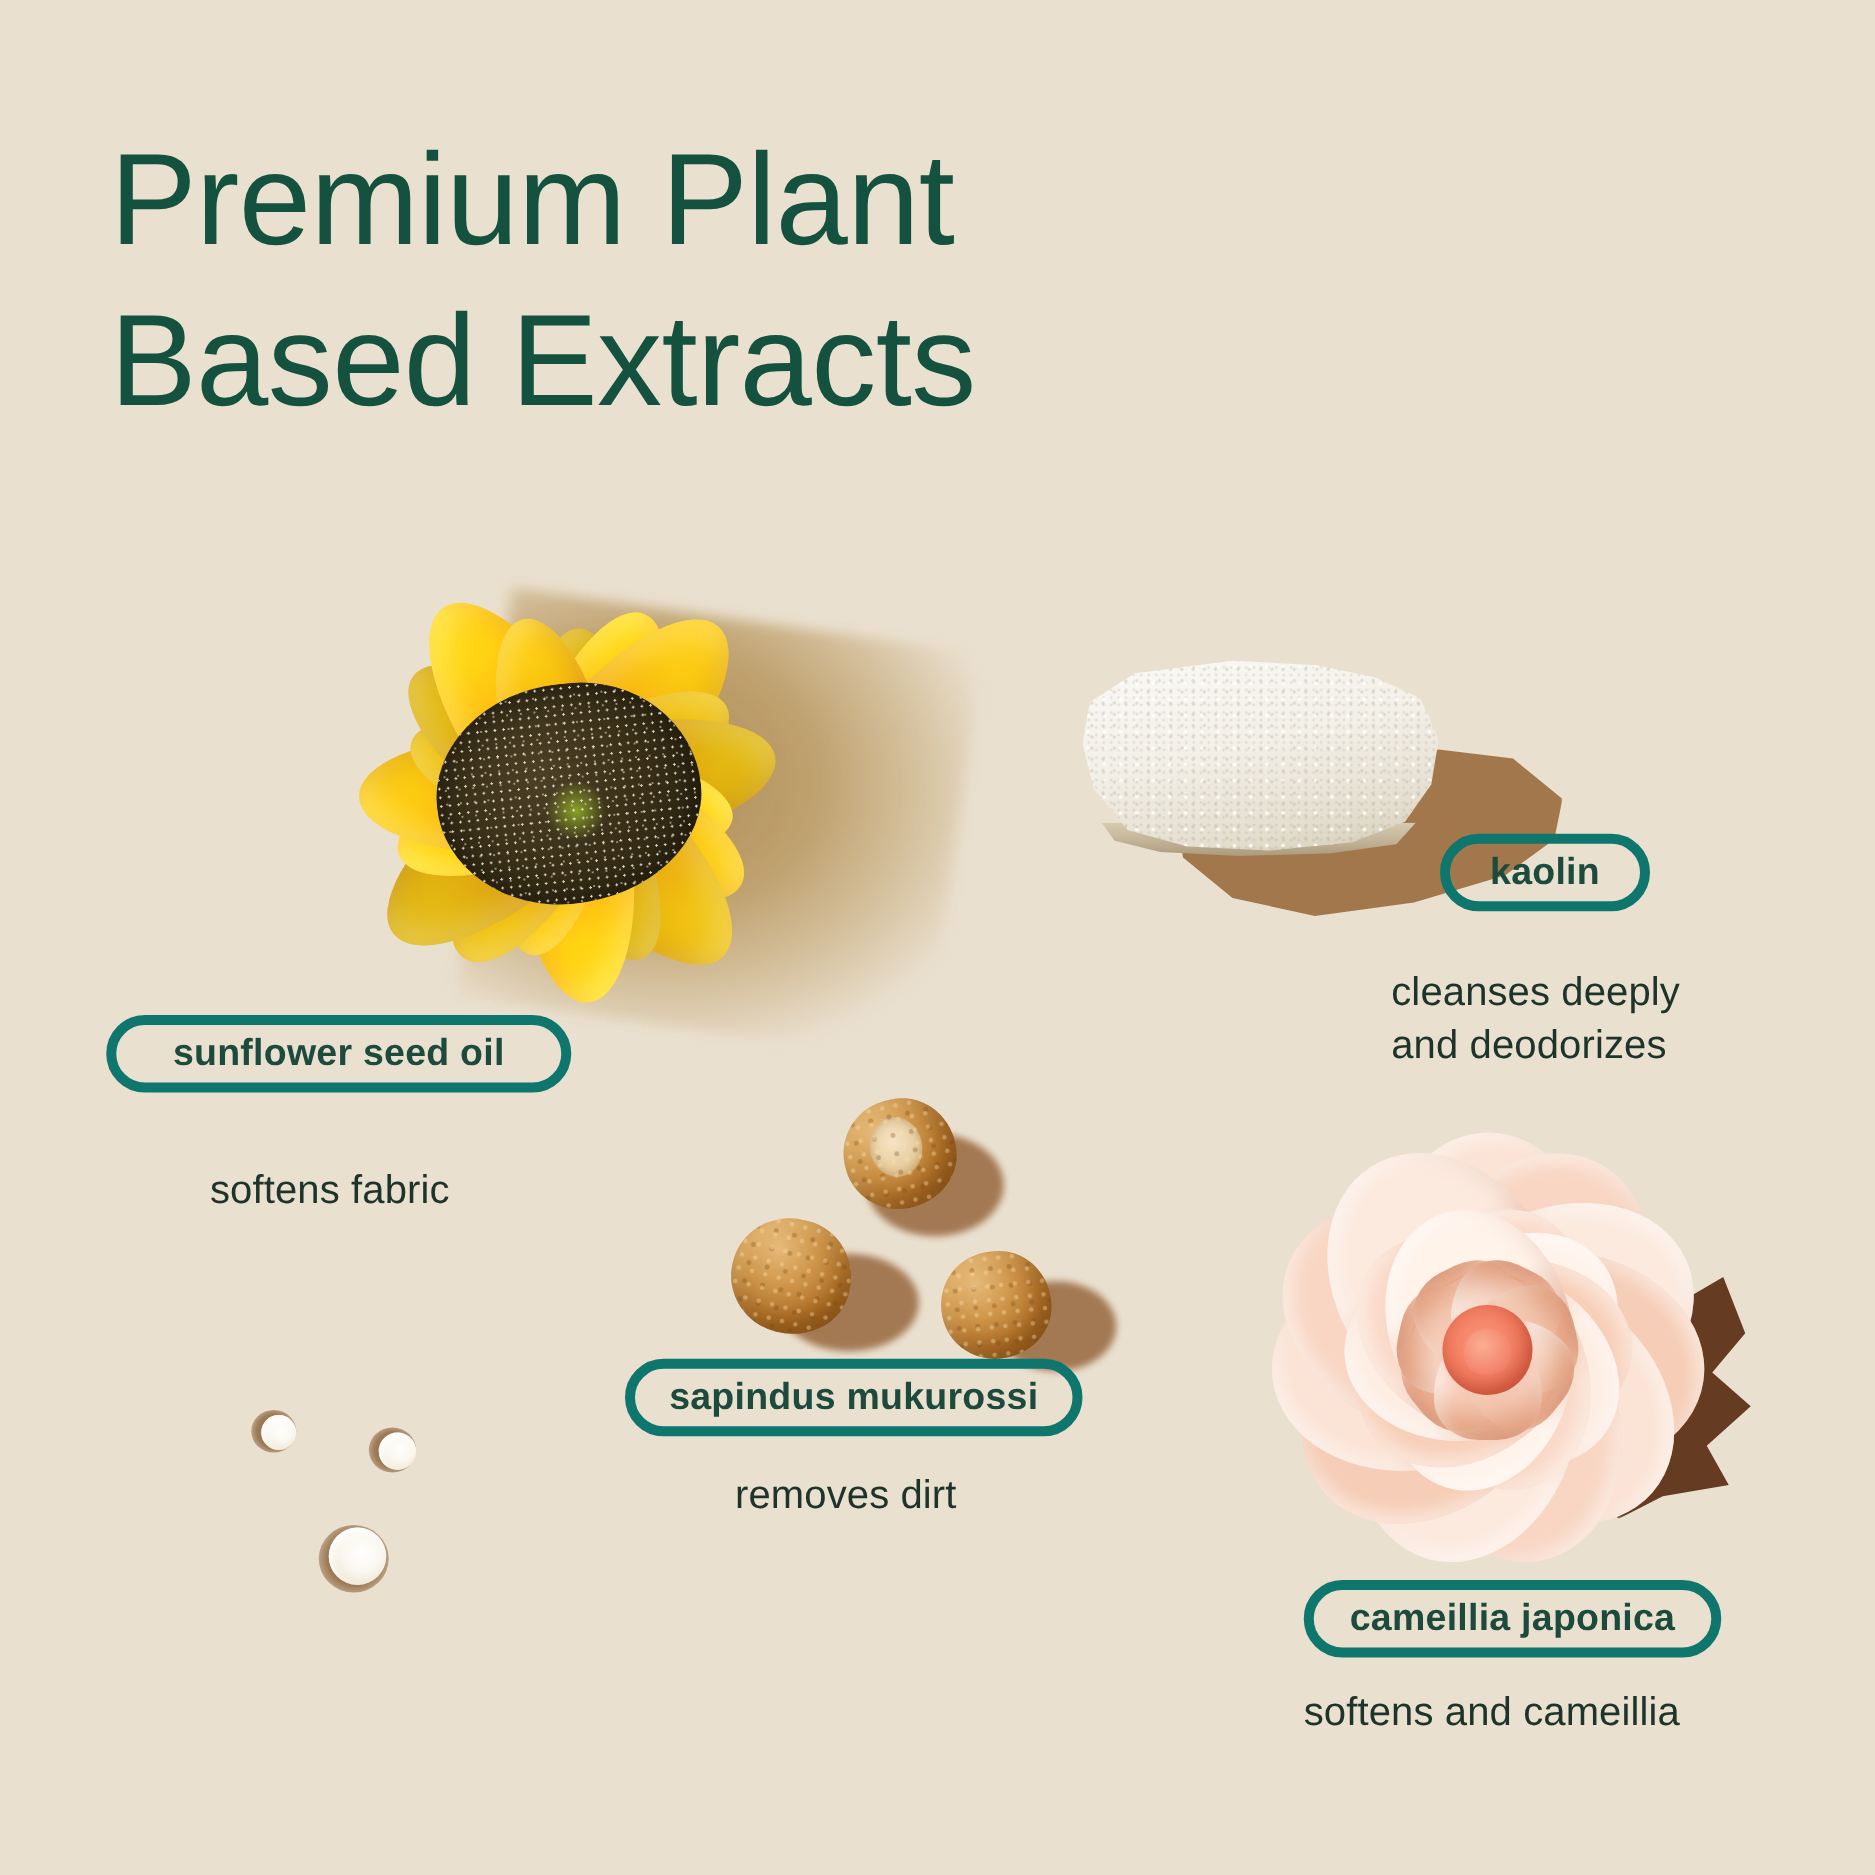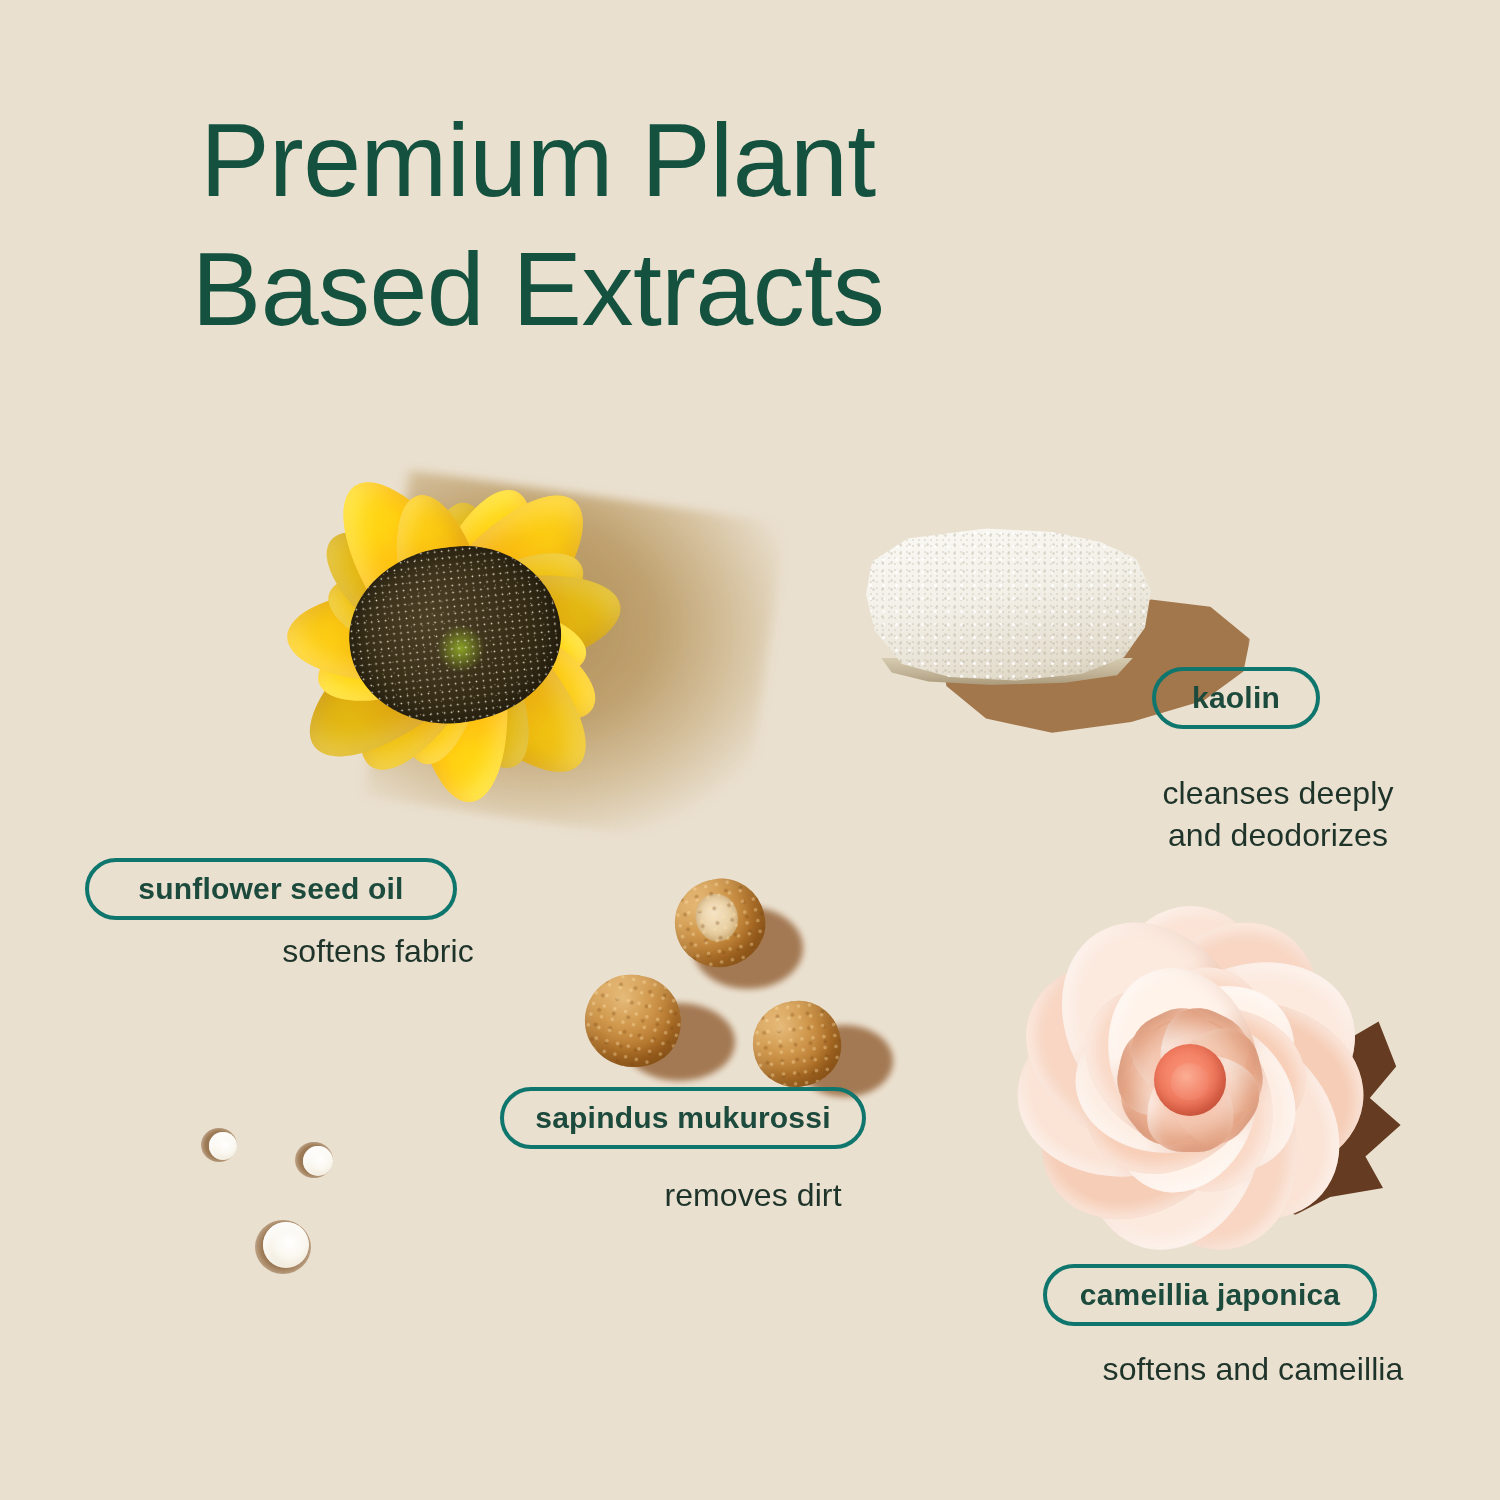--- a/index.html
+++ b/index.html
@@ -15,21 +15,20 @@
     position: relative;
   }
 
   .canvas {
     position: absolute;
     inset: 0;
     width: 1500px;
     height: 1500px;
     background: #EAE0CF;
     overflow: hidden;
-    text-align: center;
   }
 
   
   .title {
     position: absolute;
     left: 88px;
     top: 96px;
     width: 900px;
     color: #14523F;
     font-size: 104px;
@@ -39,21 +38,21 @@
     white-space: pre-line;
   }
 
   
   .pill {
     position: absolute;
     display: flex;
     align-items: center;
     justify-content: center;
     box-sizing: border-box;
-    border: 4px solid #0f766e;
+    border: 8px solid #0f766e;
     border-radius: 999px;
     color: #1C4A3C;
     font-weight: 700;
     font-size: 30px;
     letter-spacing: 0.2px;
     background: transparent;
     height: 62px;
     z-index: 40;
   }
 
@@ -448,21 +447,21 @@
 
   <div class="enzymes-wrap">
     <div class="crystal-sh" style="left:16px;top:18px;width:36px;height:34px;"></div>
     <div class="crystal" style="left:24px;top:22px;width:28px;height:28px;"></div>
     <div class="crystal-sh" style="left:110px;top:32px;width:38px;height:36px;"></div>
     <div class="crystal" style="left:118px;top:36px;width:30px;height:30px;"></div>
     <div class="crystal-sh" style="left:70px;top:110px;width:56px;height:54px;"></div>
     <div class="crystal" style="left:78px;top:112px;width:46px;height:46px;"></div>
   </div>
 
-  <div class="pill" style="left:85px; top:858px; width:372px;">sunflower seed oil</div>
+  <div class="pill" style="left:85px; top:812px; width:372px;">sunflower seed oil</div>
   <div class="caption" style="left:168px; top:930px; width:420px;">softens fabric</div>
 
   <div class="pill" style="left:1152px; top:667px; width:168px;">kaolin</div>
   <div class="caption" style="left:1113px; top:772px; width:330px;">cleanses deeply
 and deodorizes</div>
 
   <div class="pill" style="left:500px; top:1087px; width:366px;">sapindus mukurossi</div>
   <div class="caption" style="left:588px; top:1174px; width:330px;">removes dirt</div>
 
 

